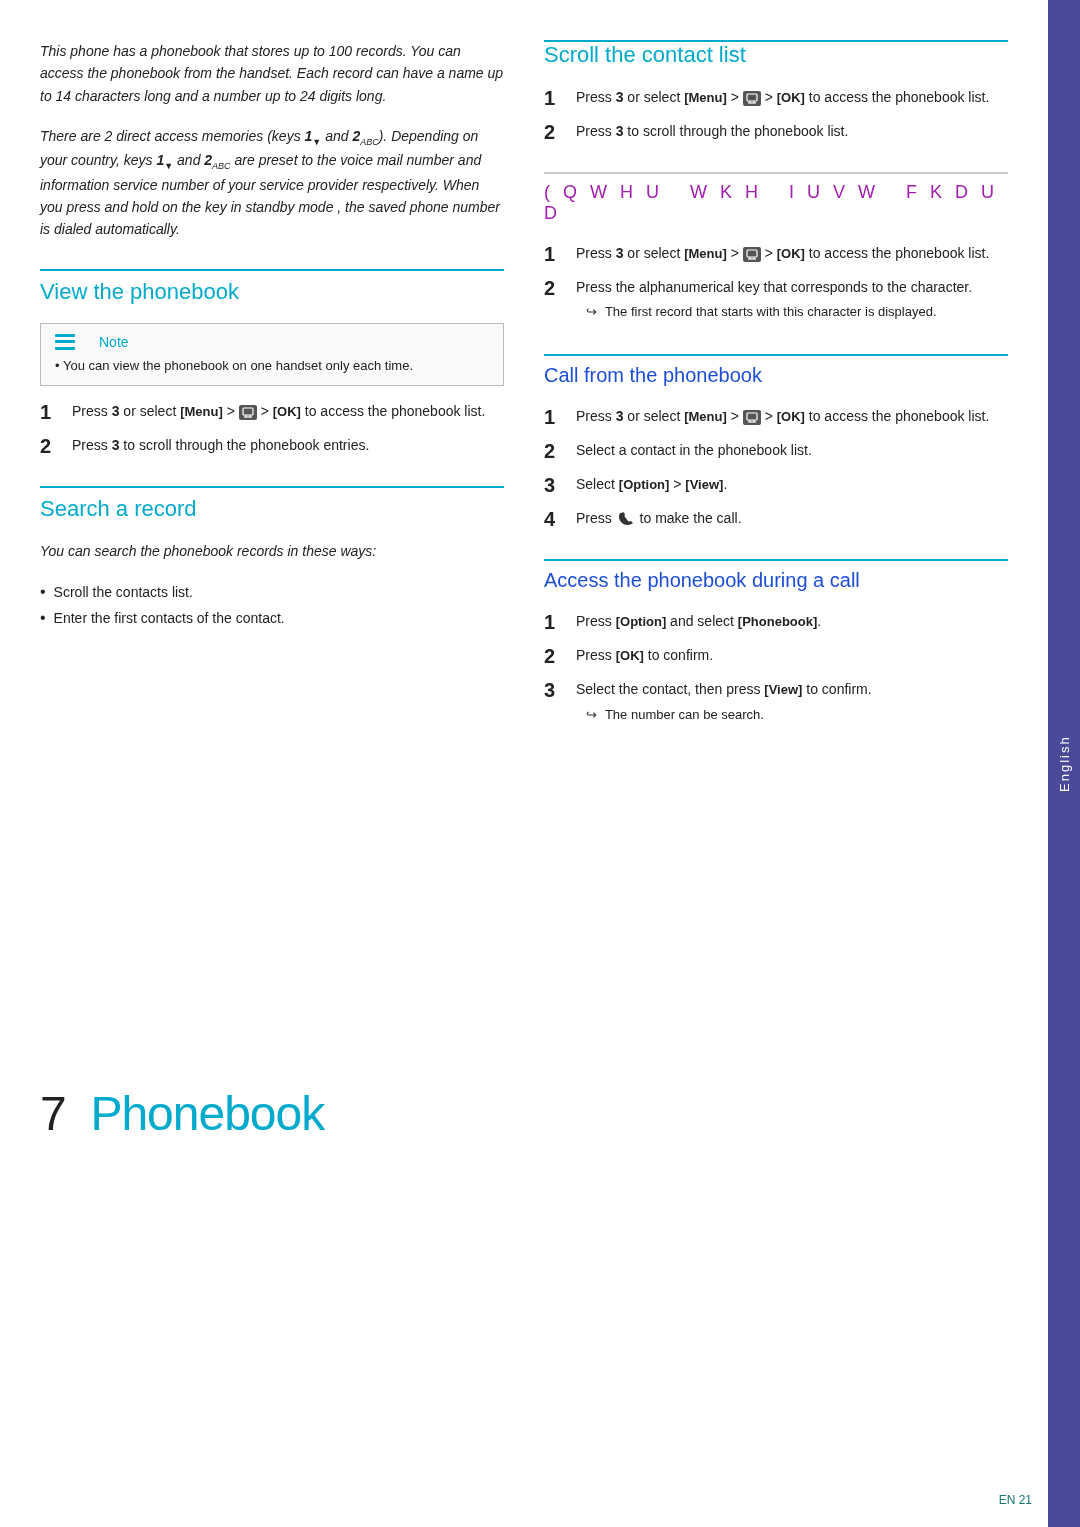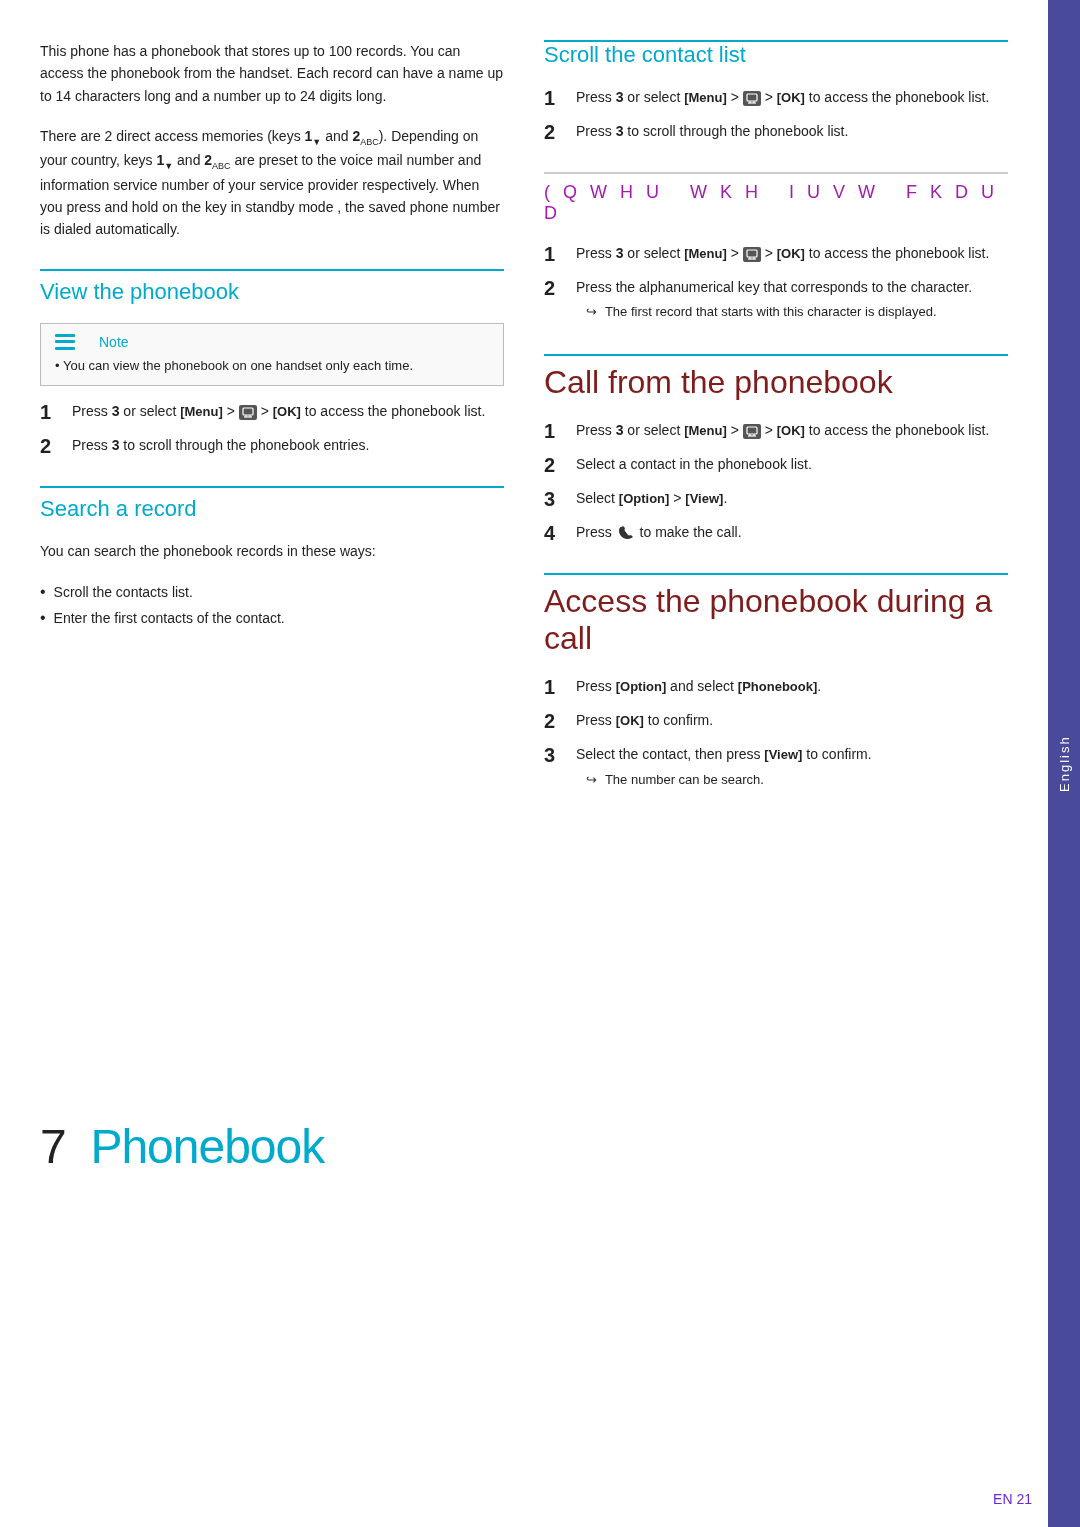--- a/index.html
+++ b/index.html
@@ -52,20 +52,21 @@
     
     .right-col {
       grid-column: 2;
       grid-row: 1;
     }
 
     .intro-text {
       font-size: 14px;
       line-height: 1.6;
       margin-bottom: 18px;
+      font-style: italic;
     }
 
     .section-title {
       font-size: 22px;
       color: #00aacc;
       font-weight: 400;
       margin-bottom: 14px;
       padding-bottom: 4px;
       border-top: 2px solid #00aacc;
       padding-top: 8px;
@@ -187,22 +188,22 @@
     .right-section-title {
       font-size: 22px;
       color: #00aacc;
       font-weight: 400;
       margin-bottom: 14px;
       padding-bottom: 4px;
       border-top: 2px solid #00aacc;
     }
 
     .big-section-title {
-      font-size: 32px;
-      color: #7f1d1d;
+      font-size: 20px;
+      color: #1d4ed8;
       font-weight: 400;
       margin-bottom: 14px;
       padding-bottom: 4px;
       border-top: 2px solid #00aacc;
       padding-top: 8px;
     }
 
     .enter-char-title {
       font-size: 18px;
       color: #a21caf;
@@ -211,22 +212,22 @@
       padding-bottom: 4px;
       border-top: 2px solid #ccc;
       padding-top: 8px;
       letter-spacing: 4px;
     }
 
     .page-footer {
       position: absolute;
       bottom: 20px;
       right: 48px;
-      font-size: 14px;
-      color: #6d28d9;
+      font-size: 12px;
+      color: #0f766e;
     }
 
     .header-title-row {
       grid-column: 1 / -1;
       margin-bottom: 16px;
     }
   </style>
 </head>
 <body>
 

